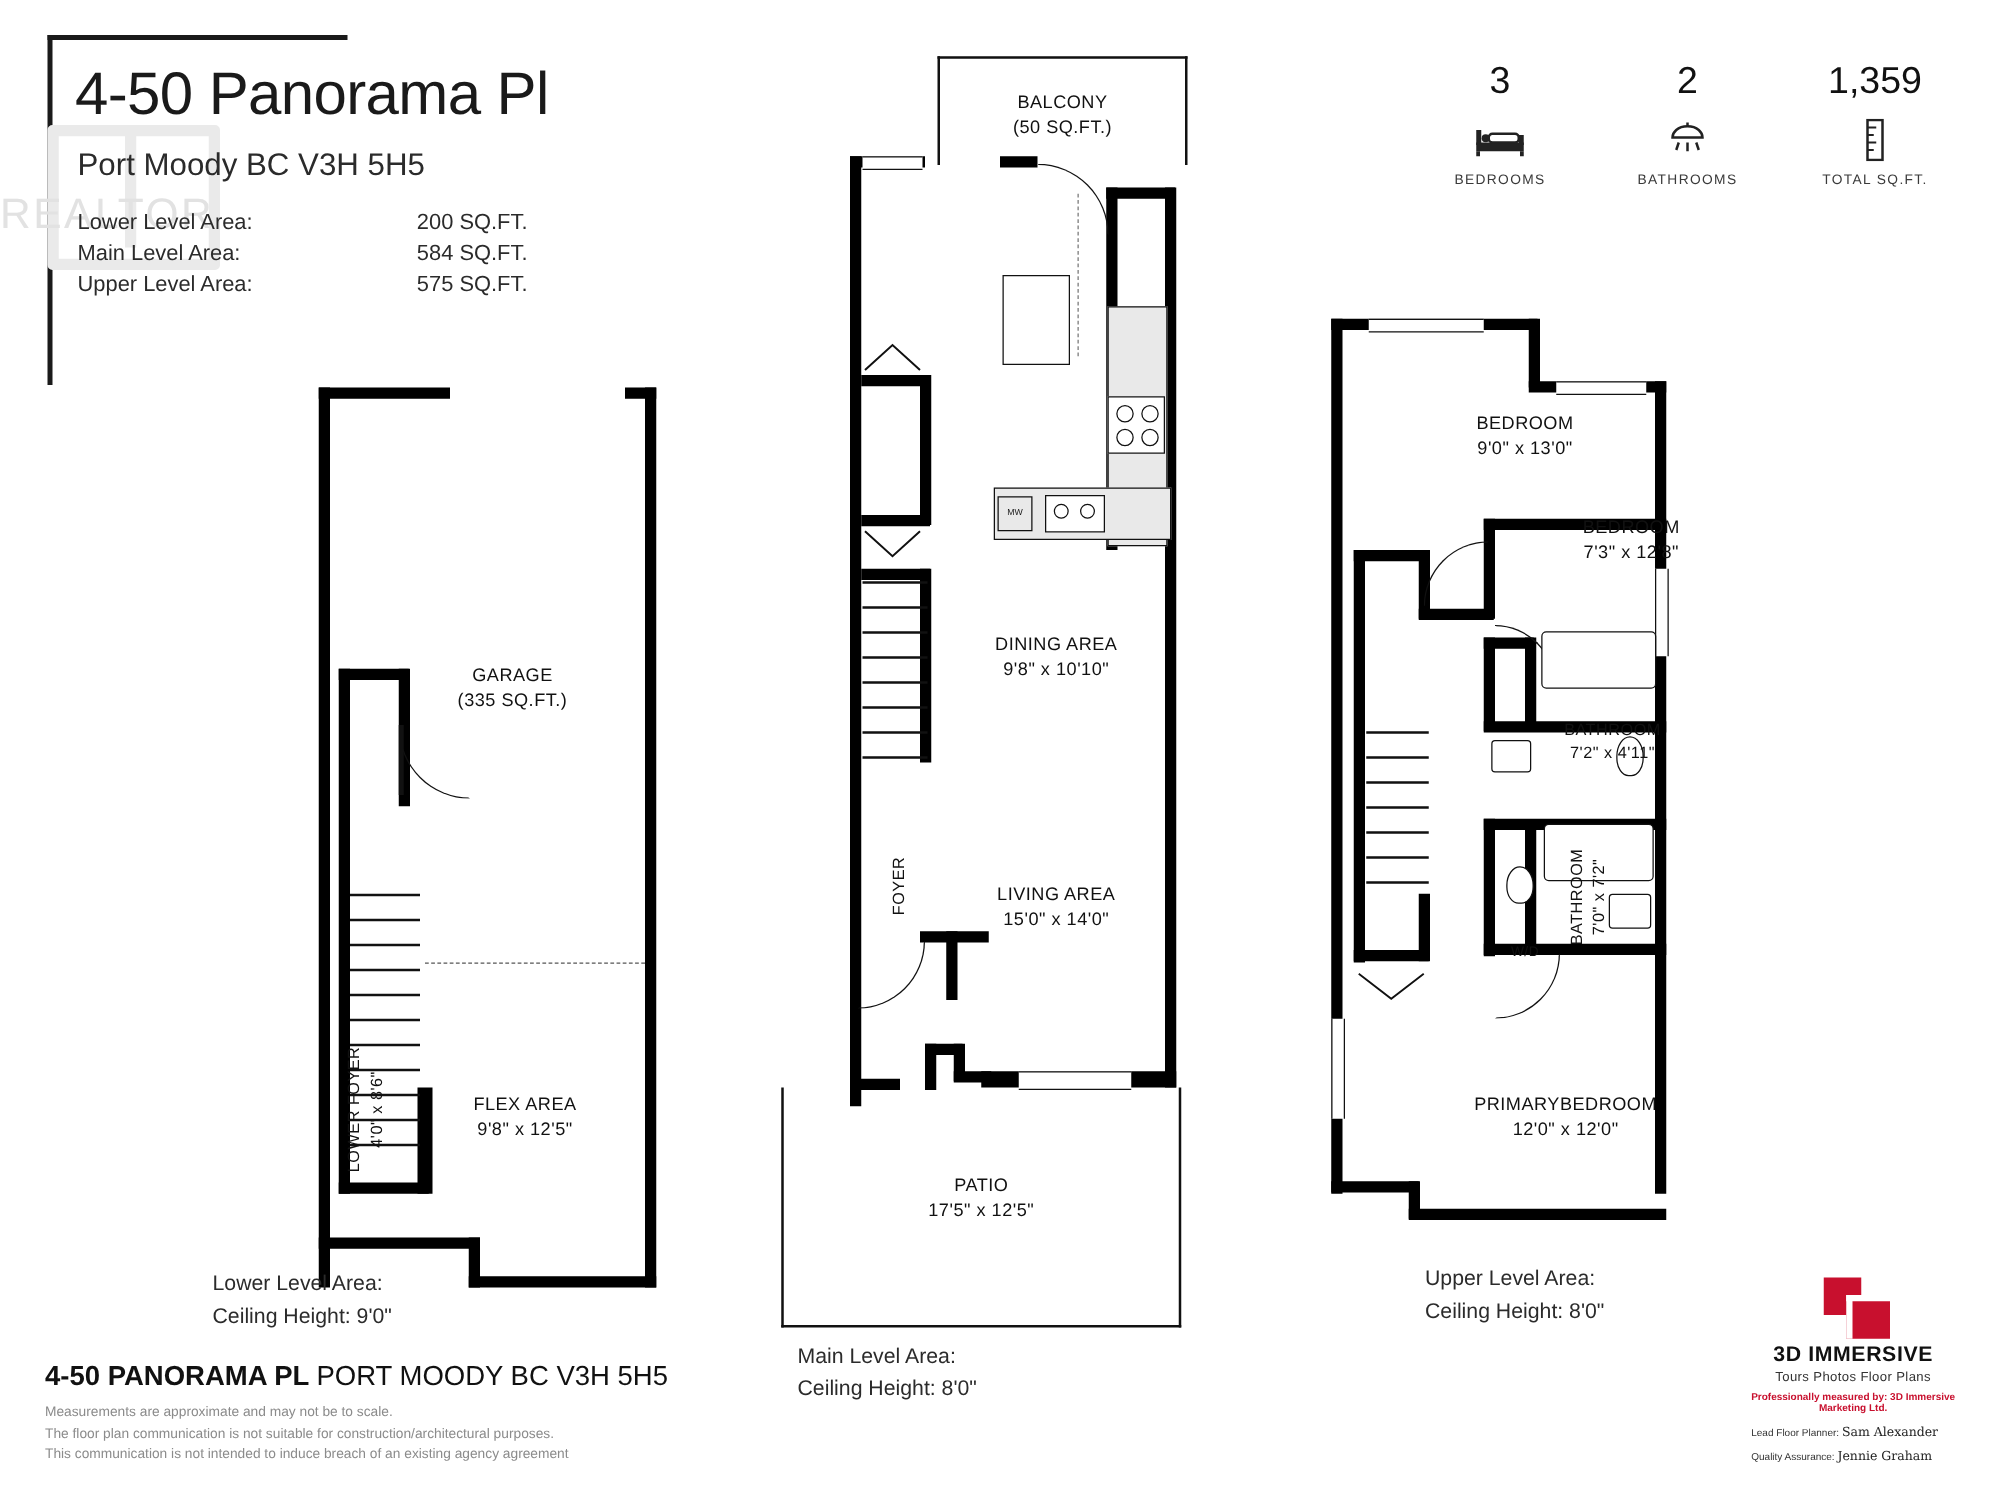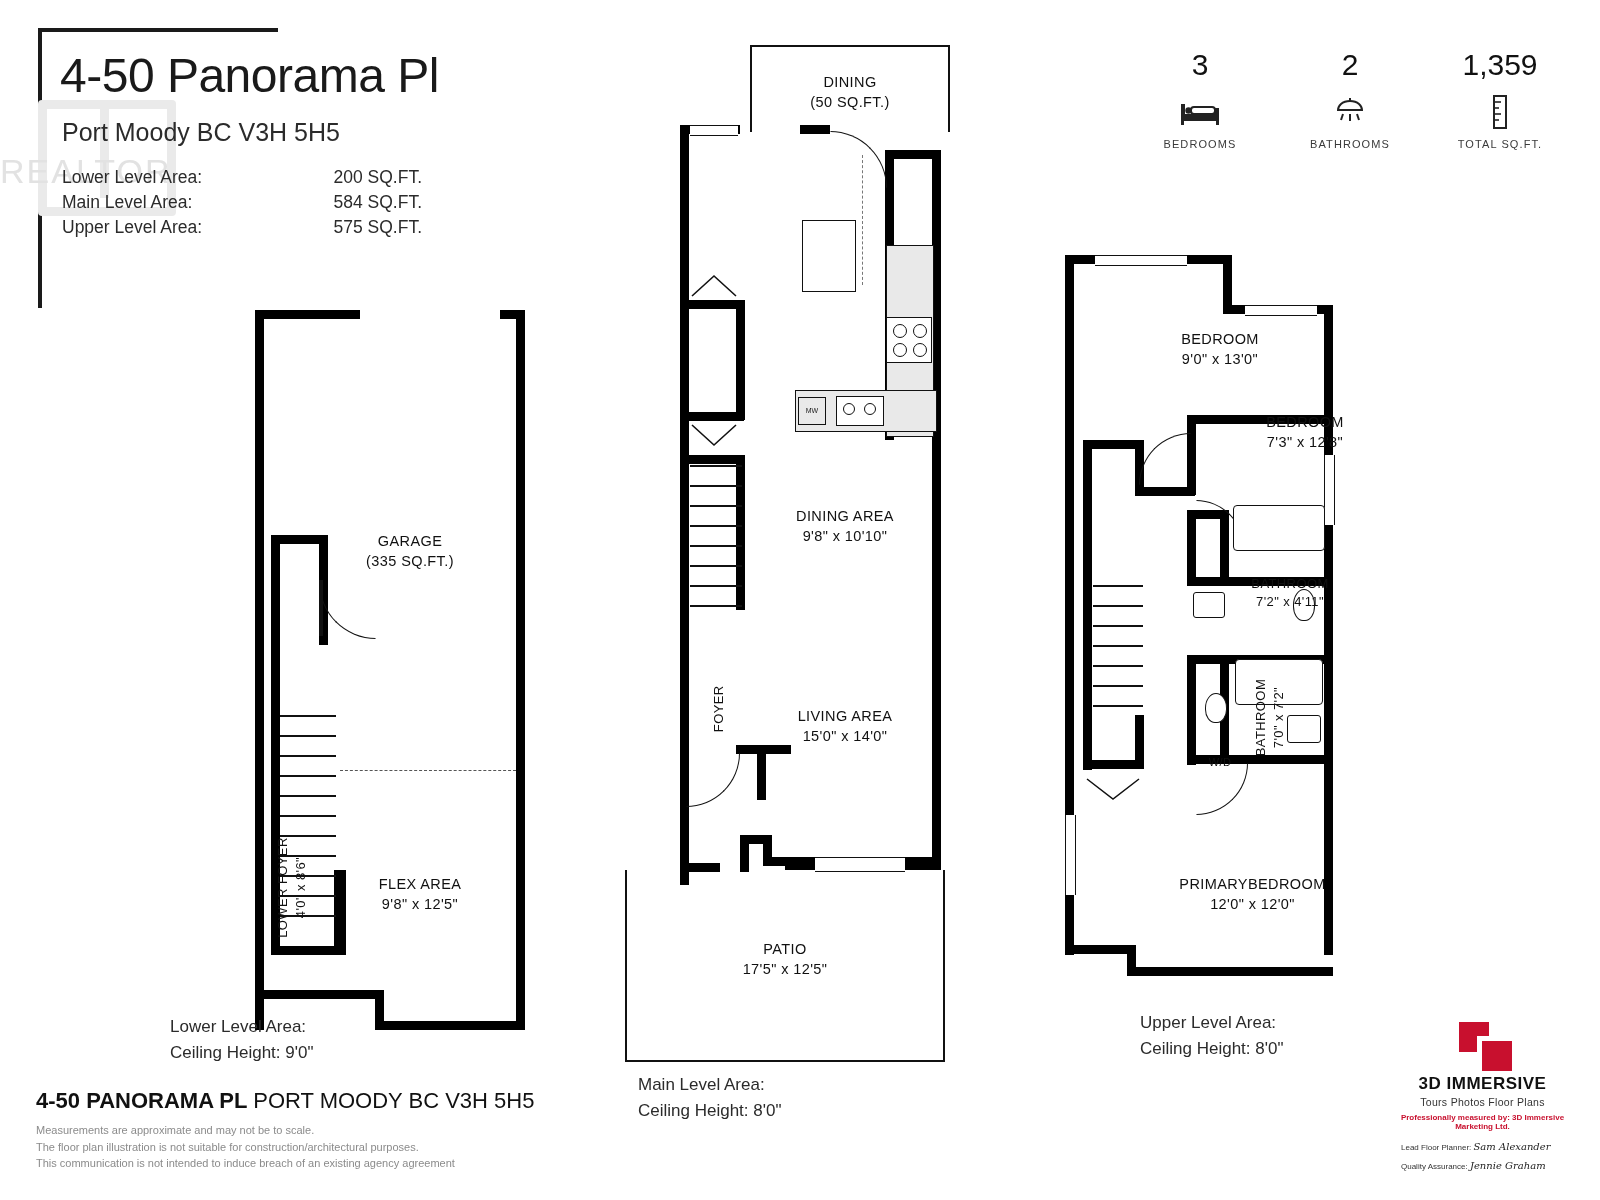--- a/index.html
+++ b/index.html
@@ -60,21 +60,21 @@
 
   
   #logo{left:1395px;top:1022px;width:175px;text-align:center;}
   #logo .mark{position:relative;width:48px;height:44px;margin:0 auto 8px;}
   #logo .mark .sq1{position:absolute;left:0;top:0;width:30px;height:30px;background:#c8102e;}
   #logo .mark .sq2{position:absolute;left:18px;top:14px;width:30px;height:30px;background:#c8102e;border-left:5px solid #fff;border-top:5px solid #fff;}
   #logo .name{font-size:17px;font-weight:700;letter-spacing:0.5px;color:#111;}
   #logo .tag{font-size:10.5px;color:#333;margin-top:2px;letter-spacing:0.3px;}
   #logo .meas{font-size:8px;color:#c8102e;font-weight:700;margin-top:5px;}
   #logo .credit{font-size:8px;color:#333;margin-top:6px;text-align:left;padding-left:6px;line-height:1.9;}
-  .sig{font-family:"DejaVu Serif", serif;font-style:italic;font-size:10px;color:#222;}
+  .sig{font-family:"DejaVu Serif", serif;font-size:10px;color:#222;}
 </style>
 </head>
 <body>
 
 <div class="abs" id="header-rule-top"></div>
 <div class="abs" id="header-rule-left"></div>
 
 <div class="abs" id="watermark">
   <div class="wm-box"></div>
   <div class="wm-text">REALTOR</div>
@@ -254,21 +254,21 @@
   <div class="stairline" style="left:60px;top:540px;width:52px;"></div>
   <div class="stairline" style="left:60px;top:560px;width:52px;"></div>
 
   <div class="wall" style="left:106px;top:700px;width:55px;height:9px;"></div>
   <div class="wall" style="left:127px;top:700px;width:9px;height:55px;"></div>
   <div class="door" style="left:56px;top:708px;width:52px;height:52px;border-color:#111;border-top-color:transparent;border-left-color:transparent;border-radius:0 0 100% 0;"></div>
 
   <div style="position:absolute;left:-5px;top:825px;width:316px;height:190px;border:2px solid #111;border-top:none;"></div>
 
   <div class="lbl" style="left:130px;top:28px;width:180px;">
-    <div class="nm">DINING</div>
+    <div class="nm">BALCONY</div>
     <div class="dim">(50 SQ.FT.)</div>
   </div>
   <div class="lbl" style="left:125px;top:462px;width:180px;">
     <div class="nm">DINING AREA</div>
     <div class="dim">9'8" x 10'10"</div>
   </div>
   <div class="lbl" style="left:125px;top:662px;width:180px;">
     <div class="nm">LIVING AREA</div>
     <div class="dim">15'0" x 14'0"</div>
   </div>
@@ -372,21 +372,21 @@
   <div>Upper Level Area:</div>
   <div>Ceiling Height: 8'0"</div>
 </div>
 
 <div class="abs" id="bottom-address">
   <span>4-50 PANORAMA PL</span>
   <span class="light">PORT MOODY BC V3H 5H5</span>
 </div>
 <div class="abs" id="disclaimer">
   <div>Measurements are approximate and may not be to scale.</div>
-  <div>The floor plan illustration is not suitable for construction/architectural purposes.</div>
+  <div>The floor plan communication is not suitable for construction/architectural purposes.</div>
   <div>This communication is not intended to induce breach of an existing agency agreement</div>
 </div>
 
 <div class="abs" id="logo">
   <div class="mark">
     <div class="sq1"></div>
       <div class="sq2"></div>
   </div>
   <div class="name">3D IMMERSIVE</div>
   <div class="tag">Tours  Photos  Floor Plans</div>

